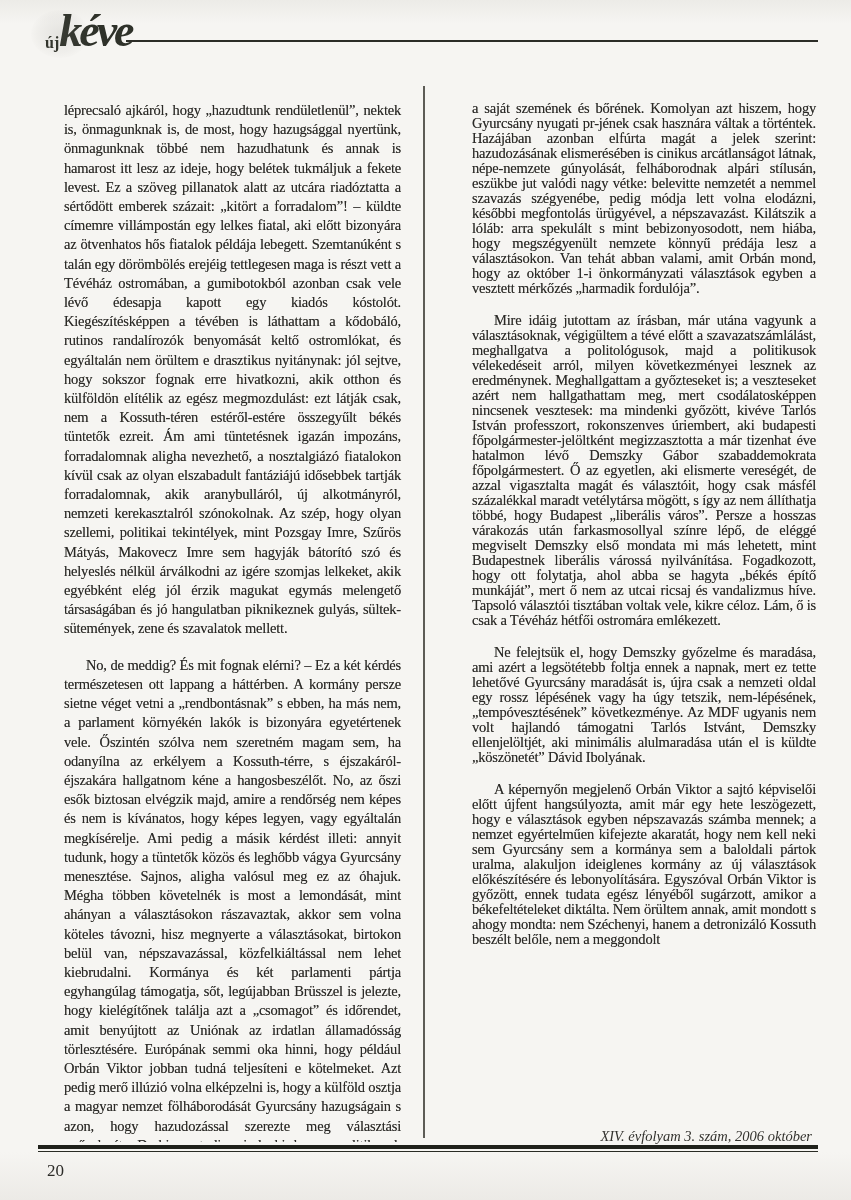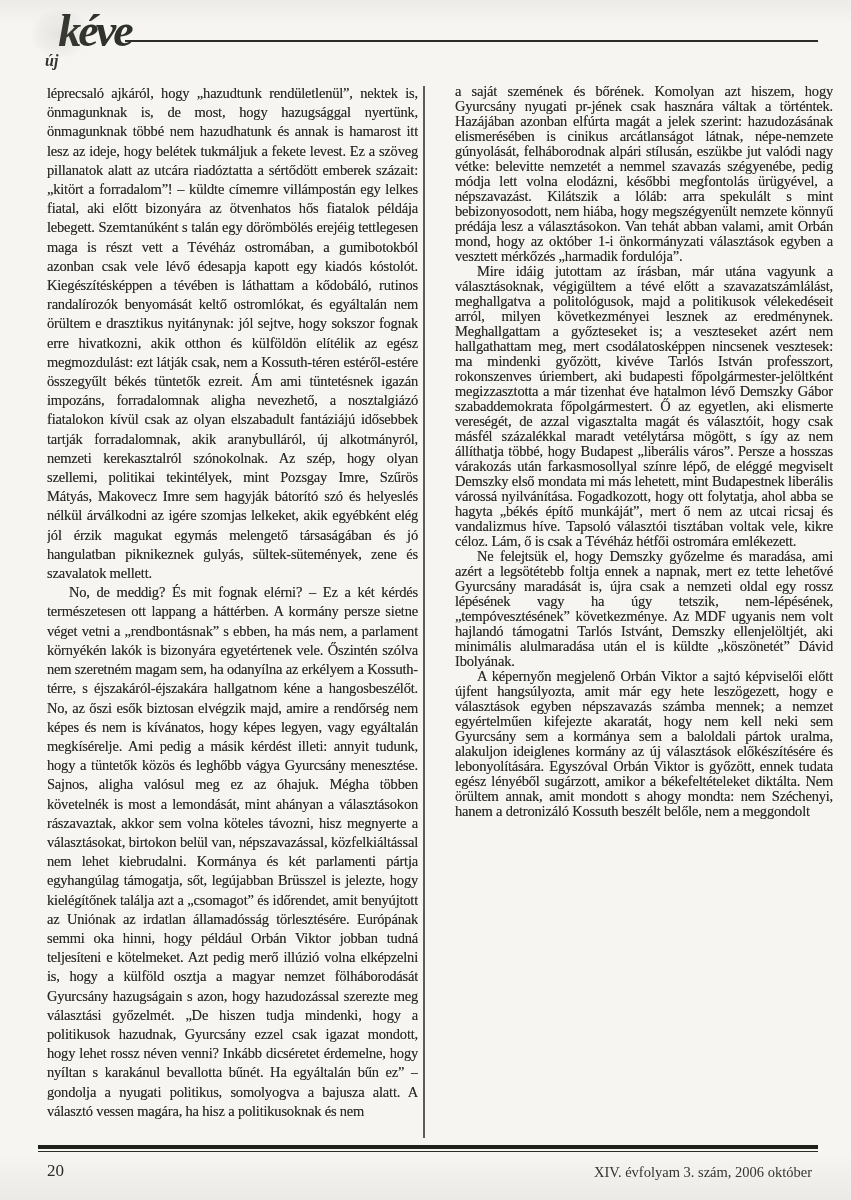--- a/index.html
+++ b/index.html
@@ -37,24 +37,23 @@
     position: absolute;
     left: -14px;
     top: 2px;
     width: 58px;
     height: 48px;
     border-radius: 50%;
     background: radial-gradient(ellipse at center, rgba(120,118,110,0.14) 0%, rgba(120,118,110,0.05) 55%, rgba(120,118,110,0) 75%);
   }
   .logo-sup {
     position: relative;
-    top: 20px;
+    top: 2px;
     font-size: 16px;
     font-weight: bold;
-    font-style: italic;
     letter-spacing: 0px;
     color: #33352d;
   }
   .logo-main {
     font-size: 46px;
     font-weight: bold;
     font-style: italic;
     letter-spacing: -3px;
     line-height: 46px;
     color: #2f322a;
@@ -82,21 +81,21 @@
     left: 47px;
     width: 371px;
     line-height: 19.2px;
   }
   .col-right {
     left: 455px;
     width: 378px;
     line-height: 15px;
   }
   .col p {
-    margin: 0;
+    margin: 17px;
     padding: 0;
   }
   .col p.indent {
     text-indent: 22px;
   }
   .column-divider {
     position: absolute;
     left: 423px;
     top: 86px;
     height: 1052px;
@@ -122,22 +121,23 @@
   .page-number {
     position: absolute;
     left: 47px;
     top: 1161px;
     font-size: 17px;
     color: #2c2b28;
   }
   .issue-info {
     position: absolute;
     right: 39px;
-    top: 1164px;
+    top: 1128px;
     font-size: 14.5px;
+    font-style: italic;
     color: #34332f;
   }
 </style>
 </head>
 <body>
 
 <div class="page">
 
   <div class="masthead">
     <div class="logo">

